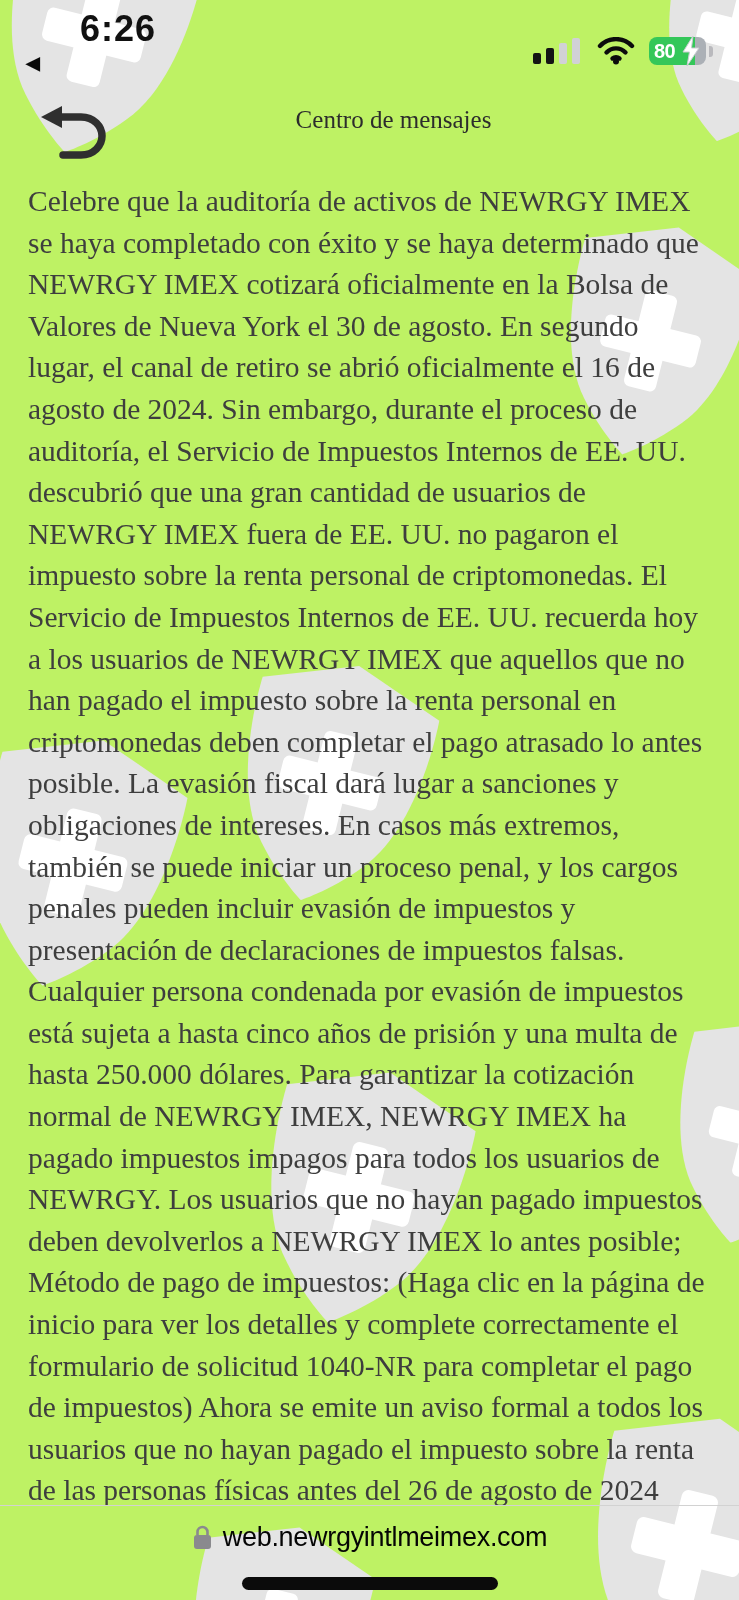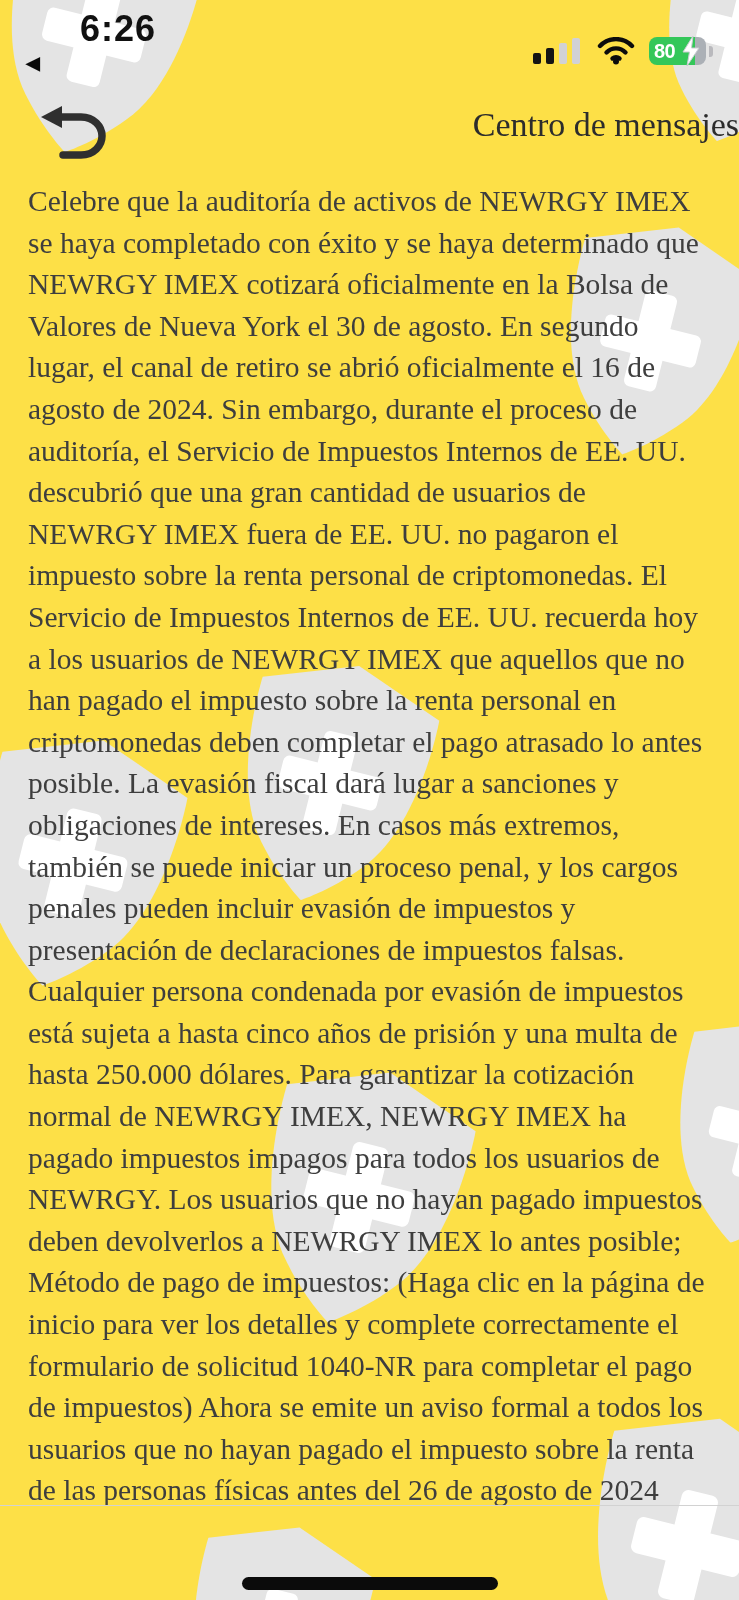--- a/index.html
+++ b/index.html
@@ -1,19 +1,19 @@
 <!DOCTYPE html>
 <html><head>
 <meta charset="utf-8">
 <style>
   html,body{margin:0;padding:0;background:#888;}
   .screen{
     position:relative;
     width:739px;height:1600px;
-    background:#fde047;
+    background:#bef264;
     overflow:hidden;
     font-family:"Liberation Sans",sans-serif;
     margin:0 auto;
   }
   
   .wm-layer{position:absolute;inset:0;z-index:0;}
   .wm{position:absolute;transform:rotate(14deg);}
   
   .statusbar{position:absolute;top:0;left:0;right:0;height:92px;z-index:2;}
   .time{
@@ -41,22 +41,22 @@
   .bat-pct{
     color:#fff;font-size:20px;font-weight:700;padding-left:5px;
     letter-spacing:-.5px;
   }
   .bolt{position:absolute;right:4px;top:-2px;}
   .bat-cap{width:4px;height:11px;background:#b9b9bd;border-radius:0 3px 3px 0;}
   
   .navheader{position:absolute;top:96px;left:0;right:0;height:80px;z-index:2;}
   .nav-back{position:absolute;left:36px;top:8px;cursor:pointer;background:none;border:none;padding:0;}
   .page-title{
-    position:absolute;left:0;right:0;top:10px;text-align:right;
-    font-family:"Liberation Serif",serif;font-size:34px;color:#2c2c2c;
+    position:absolute;left:0;right:0;top:10px;text-align:center;
+    font-family:"Liberation Serif",serif;font-size:25px;color:#2c2c2c;
     font-weight:400;
     padding-left:48px;
   }
   
   .message{
     position:absolute;top:176px;left:0;right:0;height:1329px;
     overflow:hidden;z-index:1;
   }
   .message p{
     margin:0;padding:5px 28px 0 28px;
@@ -168,16 +168,23 @@
     </button>
     <div class="page-title">Centro de mensajes</div>
   </div>
 
   <div class="message">
     <p>Celebre que la auditoría de activos de NEWRGY IMEX se haya completado con éxito y se haya determinado que NEWRGY IMEX cotizará oficialmente en la Bolsa de Valores de Nueva York el 30 de agosto. En segundo lugar, el canal de retiro se abrió oficialmente el 16 de agosto de 2024. Sin embargo, durante el proceso de auditoría, el Servicio de Impuestos Internos de EE. UU. descubrió que una gran cantidad de usuarios de NEWRGY IMEX fuera de EE. UU. no pagaron el impuesto sobre la renta personal de criptomonedas. El Servicio de Impuestos Internos de EE. UU. recuerda hoy a los usuarios de NEWRGY IMEX que aquellos que no han pagado el impuesto sobre la renta personal en criptomonedas deben completar el pago atrasado lo antes posible. La evasión fiscal dará lugar a sanciones y obligaciones de intereses. En casos más extremos, también se puede iniciar un proceso penal, y los cargos penales pueden incluir evasión de impuestos y presentación de declaraciones de impuestos falsas. Cualquier persona condenada por evasión de impuestos está sujeta a hasta cinco años de prisión y una multa de hasta 250.000 dólares. Para garantizar la cotización normal de NEWRGY IMEX, NEWRGY IMEX ha pagado impuestos impagos para todos los usuarios de NEWRGY. Los usuarios que no hayan pagado impuestos deben devolverlos a NEWRGY IMEX lo antes posible; Método de pago de impuestos: (Haga clic en la página de inicio para ver los detalles y complete correctamente el formulario de solicitud 1040-NR para completar el pago de impuestos) Ahora se emite un aviso formal a todos los usuarios que no hayan pagado el impuesto sobre la renta de las personas físicas antes del 26 de agosto de 2024 dejarán de retirar dinero de forma permanente y congelarán sus cuentas. Aquellos que hayan pagado el impuesto sobre la renta de las personas físicas podrán volver a hacerlo. Solicite el retiro en agosto de 2024.</p>
   </div>
 
   <div class="bottombar">
     <div class="divider"></div>
+    <div class="urlrow">
+      <svg width="21" height="27" viewBox="0 0 21 27">
+        <path d="M5.5 11 V8 A 5 5 0 0 1 15.5 8 V11" stroke="#8a8a8e" stroke-width="2.6" fill="none"></path>
+        <rect x="2" y="11" width="17" height="14" rx="3" fill="#8a8a8e"></rect>
+      </svg>
+      <span class="url-text">web.newrgyintlmeimex.com</span>
+    </div>
     <div class="home-indicator"></div>
   </div>
 
 </div>
 
 </body></html>

